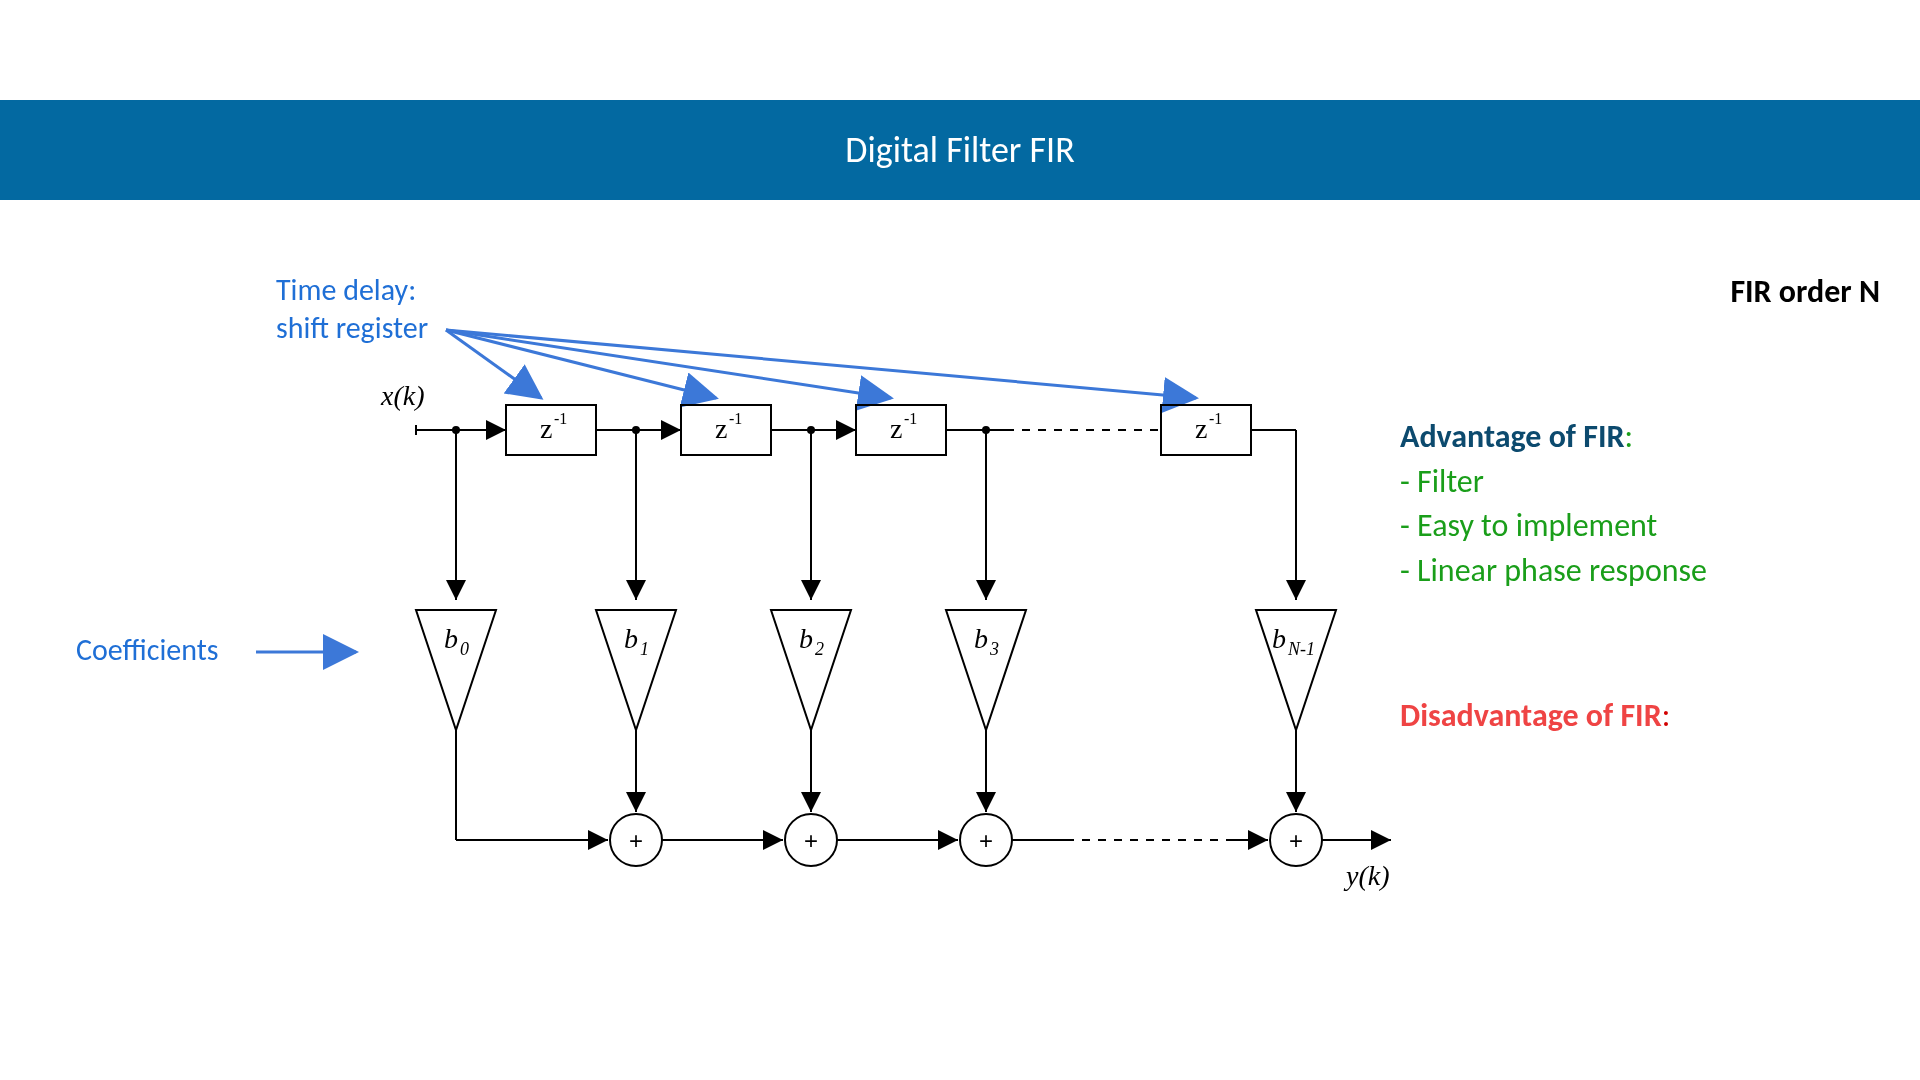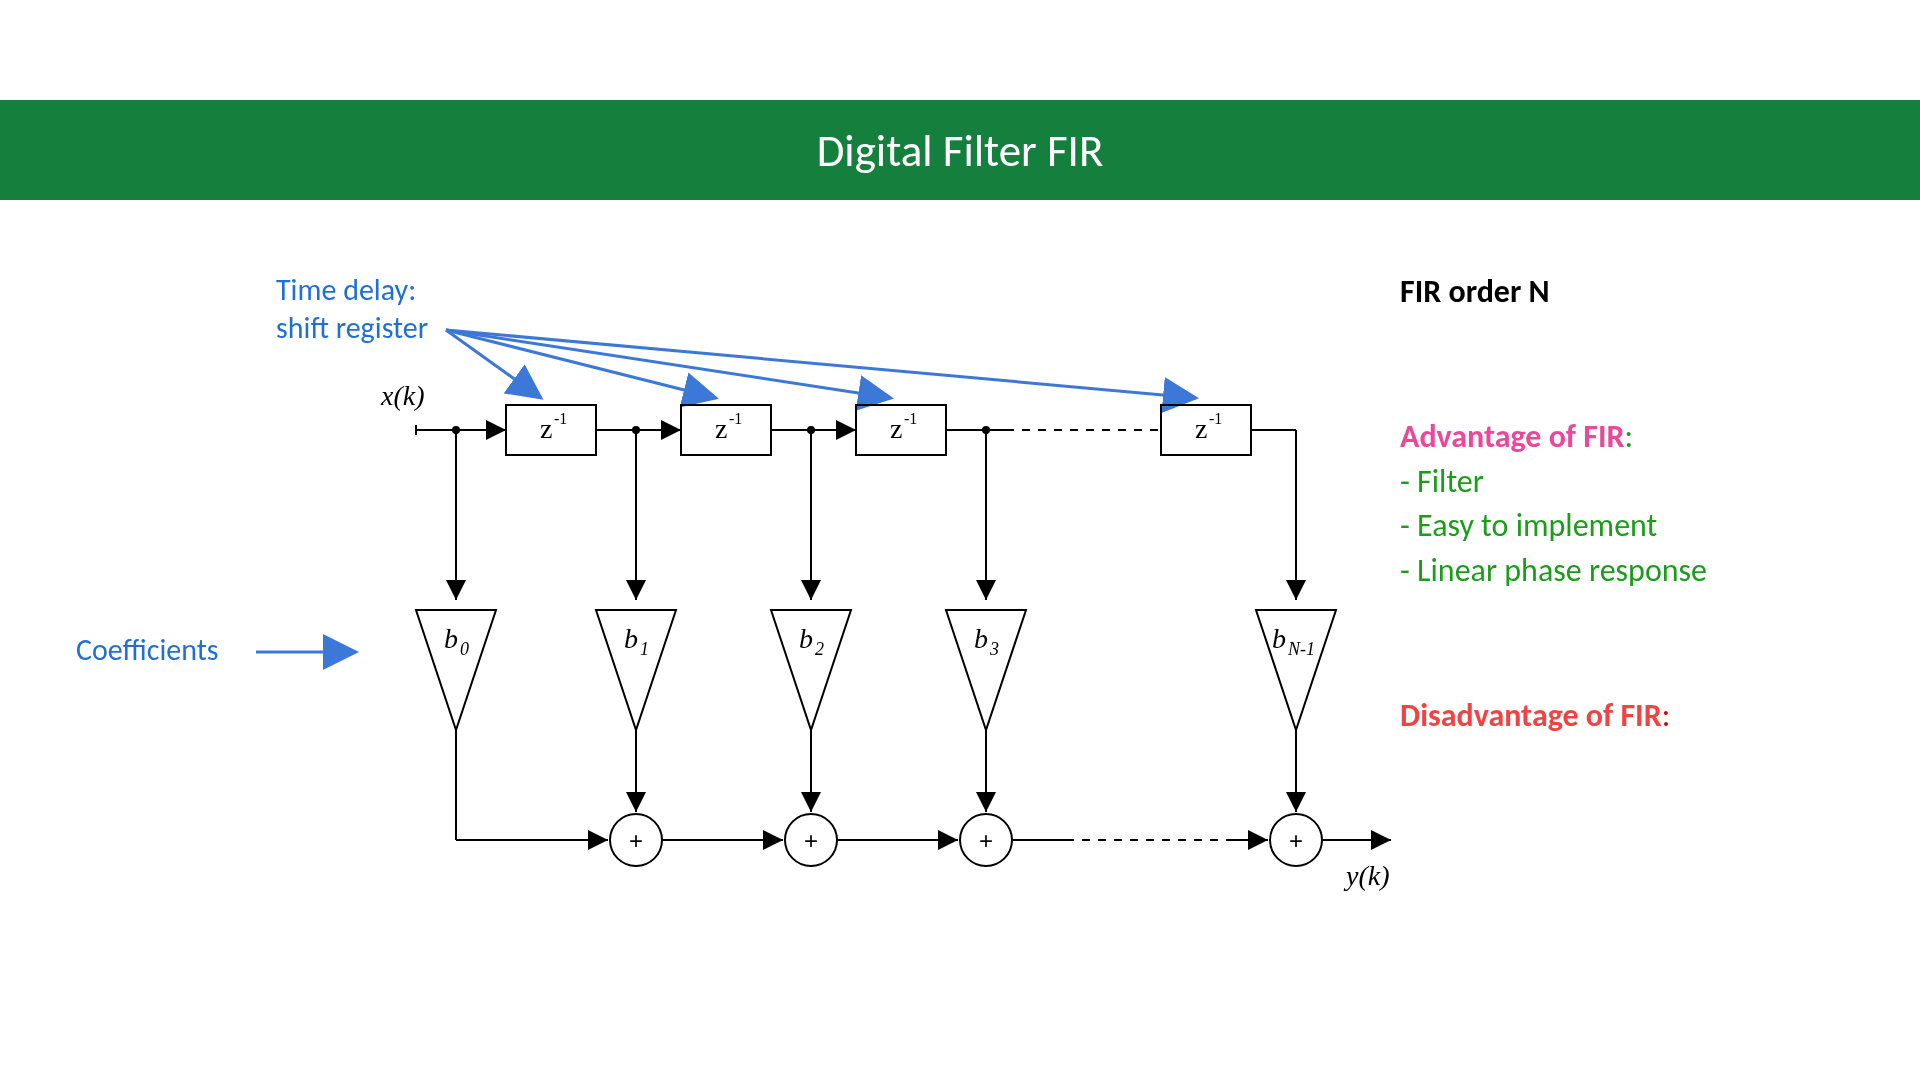--- a/index.html
+++ b/index.html
@@ -10,23 +10,23 @@
     font-family: "Segoe UI", Calibri, Arial, sans-serif;
     position: relative;
     overflow: hidden;
   }
   .title-bar {
     position: absolute;
     top: 100px;
     left: 0;
     width: 100%;
     height: 100px;
-    background: #15803d;
+    background: #0369a1;
     color: #fff;
-    font-size: 45px;
+    font-size: 36px;
     font-weight: 300;
     display: flex;
     align-items: center;
     justify-content: center;
   }
   .diagram-area {
     position: absolute;
     top: 230px;
     left: 46px;
     width: 1350px;
@@ -36,25 +36,25 @@
     position: absolute;
     top: 270px;
     left: 1400px;
     width: 480px;
     font-size: 32px;
     line-height: 1.4;
   }
   .order-label {
     font-weight: bold;
     color: #000;
-    text-align: left;
+    text-align: right;
     margin-bottom: 100px;
   }
   .adv-block { margin-bottom: 100px; }
-  .adv-head { color: #ec4899; font-weight: bold; display: inline; }
+  .adv-head { color: #0c4a6e; font-weight: bold; display: inline; }
   .adv-body { color: #1a9e1a; }
   .dis-head { color: #ef4444; font-weight: bold; display: inline; }
   .dis-body { color: #d20000; }
   svg .blk { fill: none; stroke: #000; stroke-width: 2; }
   svg .thin { fill: none; stroke: #000; stroke-width: 2; }
   svg .dash { fill: none; stroke: #000; stroke-width: 2; stroke-dasharray: 8 8; }
   svg .arrow-blue { fill: none; stroke: #3c78d8; stroke-width: 3; }
   svg text.sig { font-family: "Times New Roman", serif; font-style: italic; font-size: 28px; }
   svg text.sub { font-family: "Times New Roman", serif; font-style: italic; font-size: 18px; }
   svg text.z { font-family: "Times New Roman", serif; font-size: 28px; }

